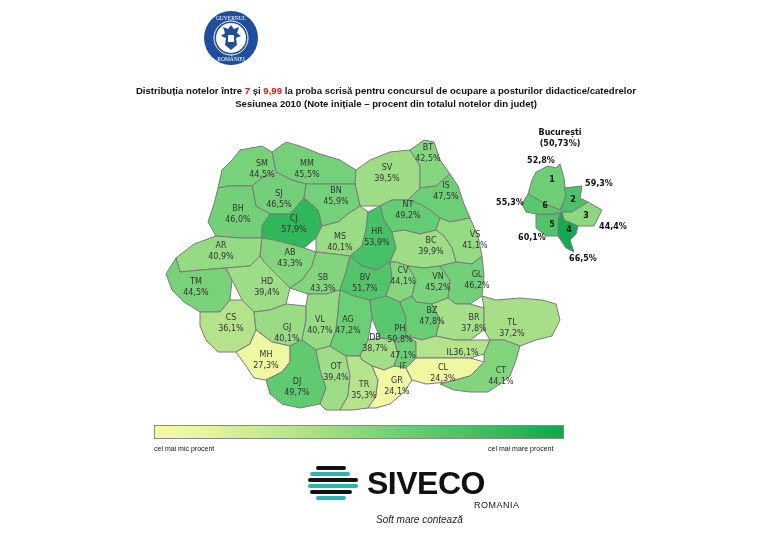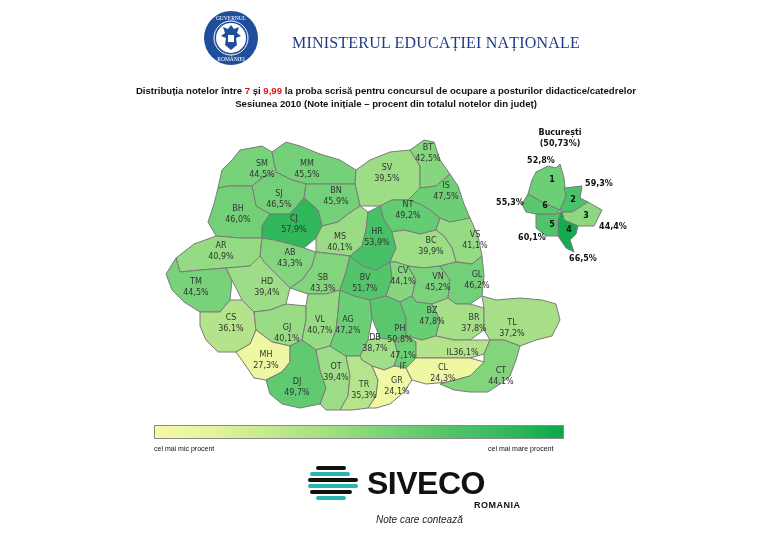--- a/index.html
+++ b/index.html
@@ -10,37 +10,36 @@
   .title { position:absolute; left:0; top:84px; width:772px; text-align:center; font-size:9.6px; font-weight:bold; color:#111; line-height:13px; }
   .title .red { color:#e0141e; }
   .map { position:absolute; left:0; top:0; }
   .lbl { font-family:"DejaVu Sans", sans-serif; font-size:8px; fill:#333; text-anchor:middle; }
   .blbl { font-family:"DejaVu Sans", sans-serif; font-size:8px; fill:#111; text-anchor:middle; font-weight:bold; }
   .legend-bar { position:absolute; left:154px; top:425px; width:408px; height:12px; border:1px solid #8a8a8a; background:linear-gradient(to right, #f4f9a6 0%, #e7f5a0 12%, #a9e082 40%, #6fcf73 60%, #37b95e 85%, #0ba94b 100%); }
   .legend-min { position:absolute; left:154px; top:445px; font-size:7px; color:#111; }
   .legend-max { position:absolute; left:488px; top:445px; font-size:7px; color:#111; }
   .logo { position:absolute; left:306px; top:462px; width:190px; height:70px;text-align:right; }
   .siveco-word { position:absolute; left:61px; top:3px; font-size:32px; font-weight:bold; color:#111; letter-spacing:-0.5px; font-family:"Liberation Sans", sans-serif; }
-  .siveco-sub { position:absolute; left:124px; top:38px; font-size:9px; font-weight:bold; color:#111; letter-spacing:0.5px;padding-left:44px; }
+  .siveco-sub { position:absolute; left:124px; top:38px; font-size:9px; font-weight:normal; color:#111; letter-spacing:0.5px;padding-left:44px; }
   .siveco-tag { position:absolute; left:70px; top:52px; font-size:10px; font-style:italic; color:#222; }
 </style>
 </head>
 <body>
 
 <div class="header">
   <svg class="crest" viewBox="0 0 56 56">
     <circle cx="28" cy="28" r="27" fill="#1f4e9c"></circle>
     <circle cx="28" cy="28" r="17" fill="none" stroke="#ffffff" stroke-width="1"></circle>
     <circle cx="28" cy="28" r="15" fill="#ffffff"></circle>
     <path d="M28 15 L31 19 L36 17 L34 23 L38 26 L33 28 L34 35 L28 40 L22 35 L23 28 L18 26 L22 23 L20 17 L25 19 Z" fill="#1f4e9c"></path>
     <rect x="25" y="25" width="6" height="7" fill="#ffffff"></rect>
     <text x="28" y="9.5" font-size="5.5" fill="#ffffff" text-anchor="middle" font-family="Liberation Serif, serif">GUVERNUL</text>
     <text x="28" y="51" font-size="5.5" fill="#ffffff" text-anchor="middle" font-family="Liberation Serif, serif">ROMÂNIEI</text>
   </svg>
-  <div class="ministry">MINISTERUL EDUCAȚIEI NAȚIONALE</div>
 </div>
 
 <div class="title">
   <div><span>Distribuția notelor între </span><span class="red">7</span><span> și </span><span class="red">9,99</span><span> la proba scrisă pentru concursul de ocupare a posturilor didactice/catedrelor</span></div>
   <div>Sesiunea 2010 (Note inițiale – procent din totalul notelor din județ)</div>
 </div>
 
 <svg class="map" width="772" height="541" viewBox="0 0 772 541">
   <g stroke="#7a7a7a" stroke-width="1" stroke-linejoin="round">
 
@@ -209,14 +208,14 @@
   <svg width="56" height="40" viewBox="0 0 56 40" style="position:absolute;left:0;top:2px;">
     <rect x="10" y="2" width="30" height="4" rx="2" fill="#111"></rect>
     <rect x="4" y="8" width="40" height="4" rx="2" fill="#2bb5b0"></rect>
     <rect x="2" y="14" width="50" height="4" rx="2" fill="#111"></rect>
     <rect x="2" y="20" width="50" height="4" rx="2" fill="#2bb5b0"></rect>
     <rect x="4" y="26" width="42" height="4" rx="2" fill="#111"></rect>
     <rect x="10" y="32" width="30" height="4" rx="2" fill="#2bb5b0"></rect>
   </svg>
   <div class="siveco-word">SIVECO</div>
   <div class="siveco-sub">ROMANIA</div>
-  <div class="siveco-tag">Note care contează</div>
+  <div class="siveco-tag">Soft mare contează</div>
 </div>
 
 </body></html>

